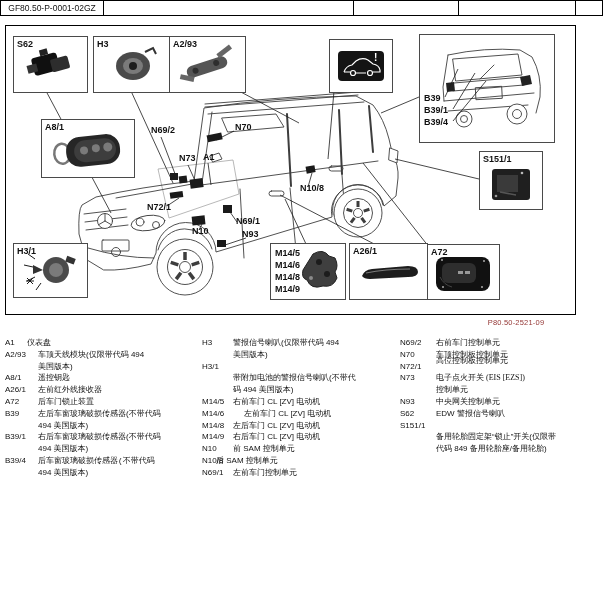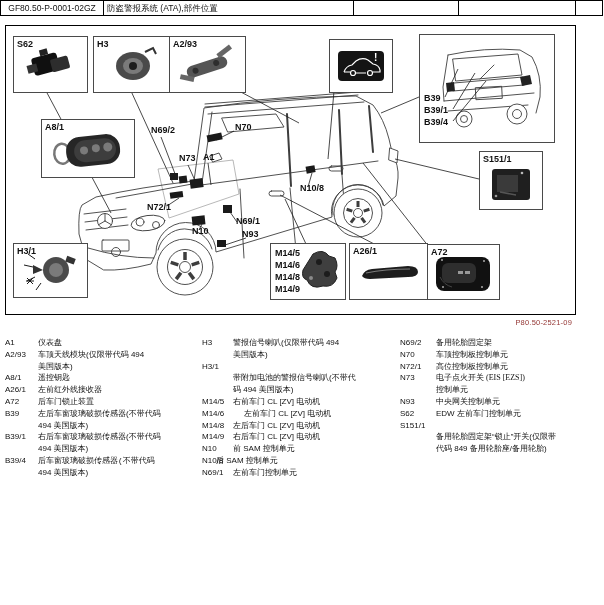--- a/index.html
+++ b/index.html
@@ -10,39 +10,38 @@
   .hdr .vline{position:absolute;top:0;width:1px;height:14px;background:#000;}
   .hdr-cell{position:absolute;top:0;height:14px;line-height:14px;font-size:8.5px;white-space:nowrap;overflow:hidden;}
   
   .frame{position:absolute;left:5px;top:25px;width:569px;height:288px;border:1px solid #000;background:#fff;}
   .carsvg{position:absolute;left:0;top:0;}
   .cbox{position:absolute;background:#fff;border:1px solid #4a4a4a;}
   .cbox .code{position:absolute;left:3px;top:2px;font-size:9px;font-weight:bold;white-space:nowrap;}
   .cbox svg{position:absolute;left:0;top:0;}
   .carlabel{position:absolute;font-size:9px;font-weight:bold;white-space:nowrap;color:#111;}
   .stack{position:absolute;font-size:9px;font-weight:bold;line-height:12px;white-space:nowrap;}
-  .fignum{position:absolute;left:460px;top:318px;width:112px;text-align:right;font-size:7.5px;color:#943634;letter-spacing:0.2px;}
+  .fignum{position:absolute;left:460px;top:318px;width:112px;text-align:center;font-size:7.5px;color:#943634;letter-spacing:0.2px;}
   
   .lgcol{position:absolute;top:338px;}
   .lg-code,.lg-line{position:absolute;font-size:8px;line-height:10px;white-space:nowrap;color:#111;}
 </style>
 </head>
 <body>
 
 <div class="page">
 
   <div class="hdr">
     <div class="vline" style="left:0;"></div>
     <div class="vline" style="left:103px;"></div>
     <div class="vline" style="left:353px;"></div>
     <div class="vline" style="left:458px;"></div>
     <div class="vline" style="left:575px;"></div>
     <div class="vline" style="left:602px;"></div>
     <div class="hdr-cell" style="left:3px;width:98px;text-align:center;">GF80.50-P-0001-02GZ</div>
-    <div class="hdr-cell" style="left:107px;width:244px;">防盗警报系统 (ATA),部件位置</div>
   </div>
 
   <div class="frame">
 
     <svg class="carsvg" width="569" height="288" viewBox="0 0 569 288">
 
       <g stroke="#9a9a9a" stroke-width="0.7" fill="none">
         <path d="M152,143 L227,134 L233,168 L163,192 Z"></path>
       </g>
 
@@ -302,21 +301,21 @@
     <div class="carlabel" style="left:186px;top:200px;">N10</div>
     <div class="carlabel" style="left:230px;top:190px;">N69/1</div>
     <div class="carlabel" style="left:236px;top:203px;">N93</div>
     <div class="carlabel" style="left:294px;top:157px;">N10/8</div>
   </div>
 
   <div class="fignum">P80.50-2521-09</div>
 
   <div class="lgcol" style="left:5px;width:195px;height:145px;">
       <div class="lg-code" style="left: 0px; top: 0px;">A1</div>
-      <div class="lg-line" style="left: 33px; top: 0px;">仪表盘</div>
+      <div class="lg-line" style="left: 22px; top: 0px;">仪表盘</div>
       <div class="lg-code" style="left: 0px; top: 11.8px;">A2/93</div>
       <div class="lg-line" style="left: 33px; top: 11.8px;">车顶天线模块(仅限带代码 494</div>
       <div class="lg-line" style="left: 33px; top: 23.6px;">美国版本)</div>
       <div class="lg-code" style="left: 0px; top: 35.4px;">A8/1</div>
       <div class="lg-line" style="left: 33px; top: 35.4px;">遥控钥匙</div>
       <div class="lg-code" style="left: 0px; top: 47.2px;">A26/1</div>
       <div class="lg-line" style="left: 33px; top: 47.2px;">左前红外线接收器</div>
       <div class="lg-code" style="left: 0px; top: 59px;">A72</div>
       <div class="lg-line" style="left: 33px; top: 59px;">后车门锁止装置</div>
       <div class="lg-code" style="left: 0px; top: 70.8px;">B39</div>
@@ -346,30 +345,30 @@
       <div class="lg-line" style="left: 31px; top: 94.4px;">右后车门 CL [ZV] 电动机</div>
       <div class="lg-code" style="left: 0px; top: 106.2px;">N10</div>
       <div class="lg-line" style="left: 31px; top: 106.2px;">前 SAM 控制单元</div>
       <div class="lg-code" style="left: 0px; top: 118px;">N10/8</div>
       <div class="lg-line" style="left: 14px; top: 118px;">后 SAM 控制单元</div>
       <div class="lg-code" style="left: 0px; top: 129.8px;">N69/1</div>
       <div class="lg-line" style="left: 31px; top: 129.8px;">左前车门控制单元</div>
     </div>
   <div class="lgcol" style="left:400px;width:180px;height:135px;">
       <div class="lg-code" style="left: 0px; top: 0px;">N69/2</div>
-      <div class="lg-line" style="left: 36px; top: 0px;">备用轮胎固定架</div>
+      <div class="lg-line" style="left: 36px; top: 0px;">右前车门控制单元</div>
       <div class="lg-code" style="left: 0px; top: 11.8px;">N70</div>
       <div class="lg-line" style="left: 36px; top: 11.8px;">车顶控制板控制单元</div>
       <div class="lg-code" style="left: 0px; top: 23.6px;">N72/1</div>
-      <div class="lg-line" style="left: 36px; top: 24px; text-align: right;">高位控制板控制单元</div>
+      <div class="lg-line" style="left: 36px; top: 18px; text-align: right;">高位控制板控制单元</div>
       <div class="lg-code" style="left: 0px; top: 35.4px;">N73</div>
       <div class="lg-line" style="left: 36px; top: 35.4px; font-family: Liberation Serif, serif;">电子点火开关 (EIS [EZS])</div>
       <div class="lg-line" style="left: 36px; top: 47.2px;">控制单元</div>
       <div class="lg-code" style="left: 0px; top: 59px;">N93</div>
       <div class="lg-line" style="left: 36px; top: 59px;">中央网关控制单元</div>
       <div class="lg-code" style="left: 0px; top: 70.8px;">S62</div>
-      <div class="lg-line" style="left: 36px; top: 70.8px;">EDW 左前车门控制单元</div>
+      <div class="lg-line" style="left: 36px; top: 70.8px;">EDW 警报信号喇叭</div>
       <div class="lg-code" style="left: 0px; top: 82.6px;">S151/1</div>
       <div class="lg-line" style="left: 36px; top: 94.4px;">备用轮胎固定架“锁止”开关(仅限带</div>
       <div class="lg-line" style="left: 36px; top: 106.2px;">代码 849 备用轮胎座/备用轮胎)</div>
     </div>
 
 </div>
 
 </body></html>

